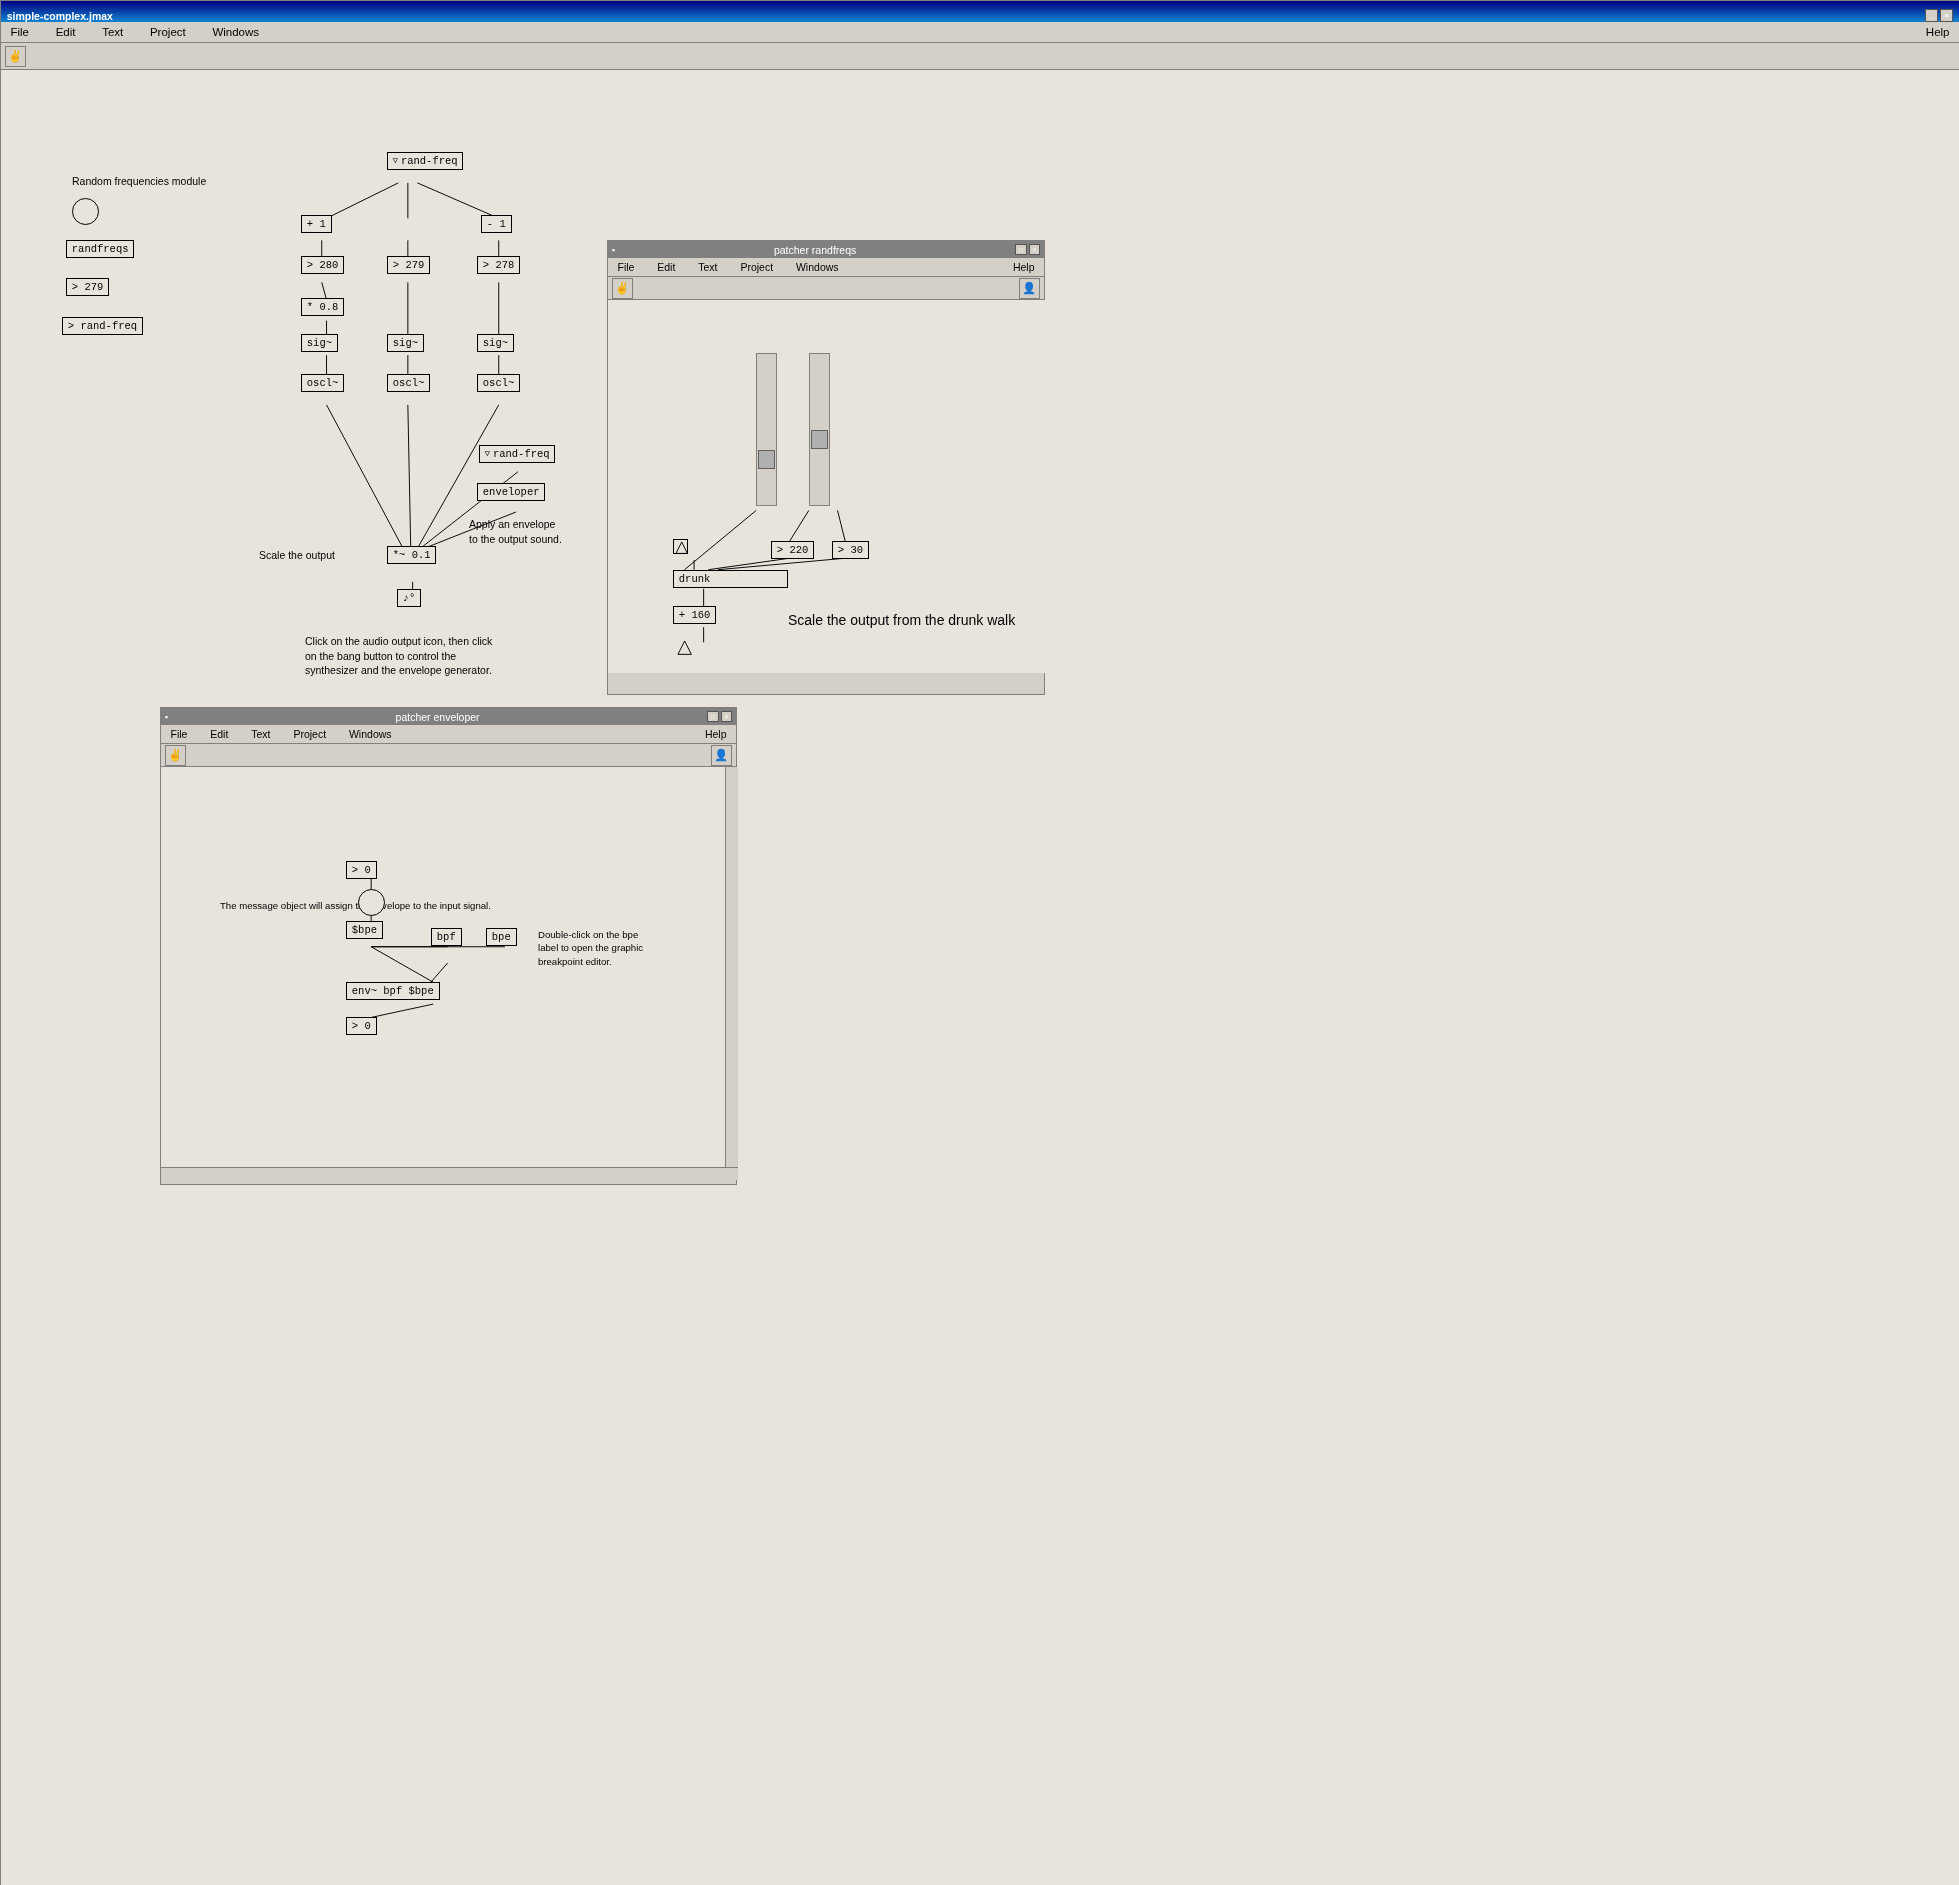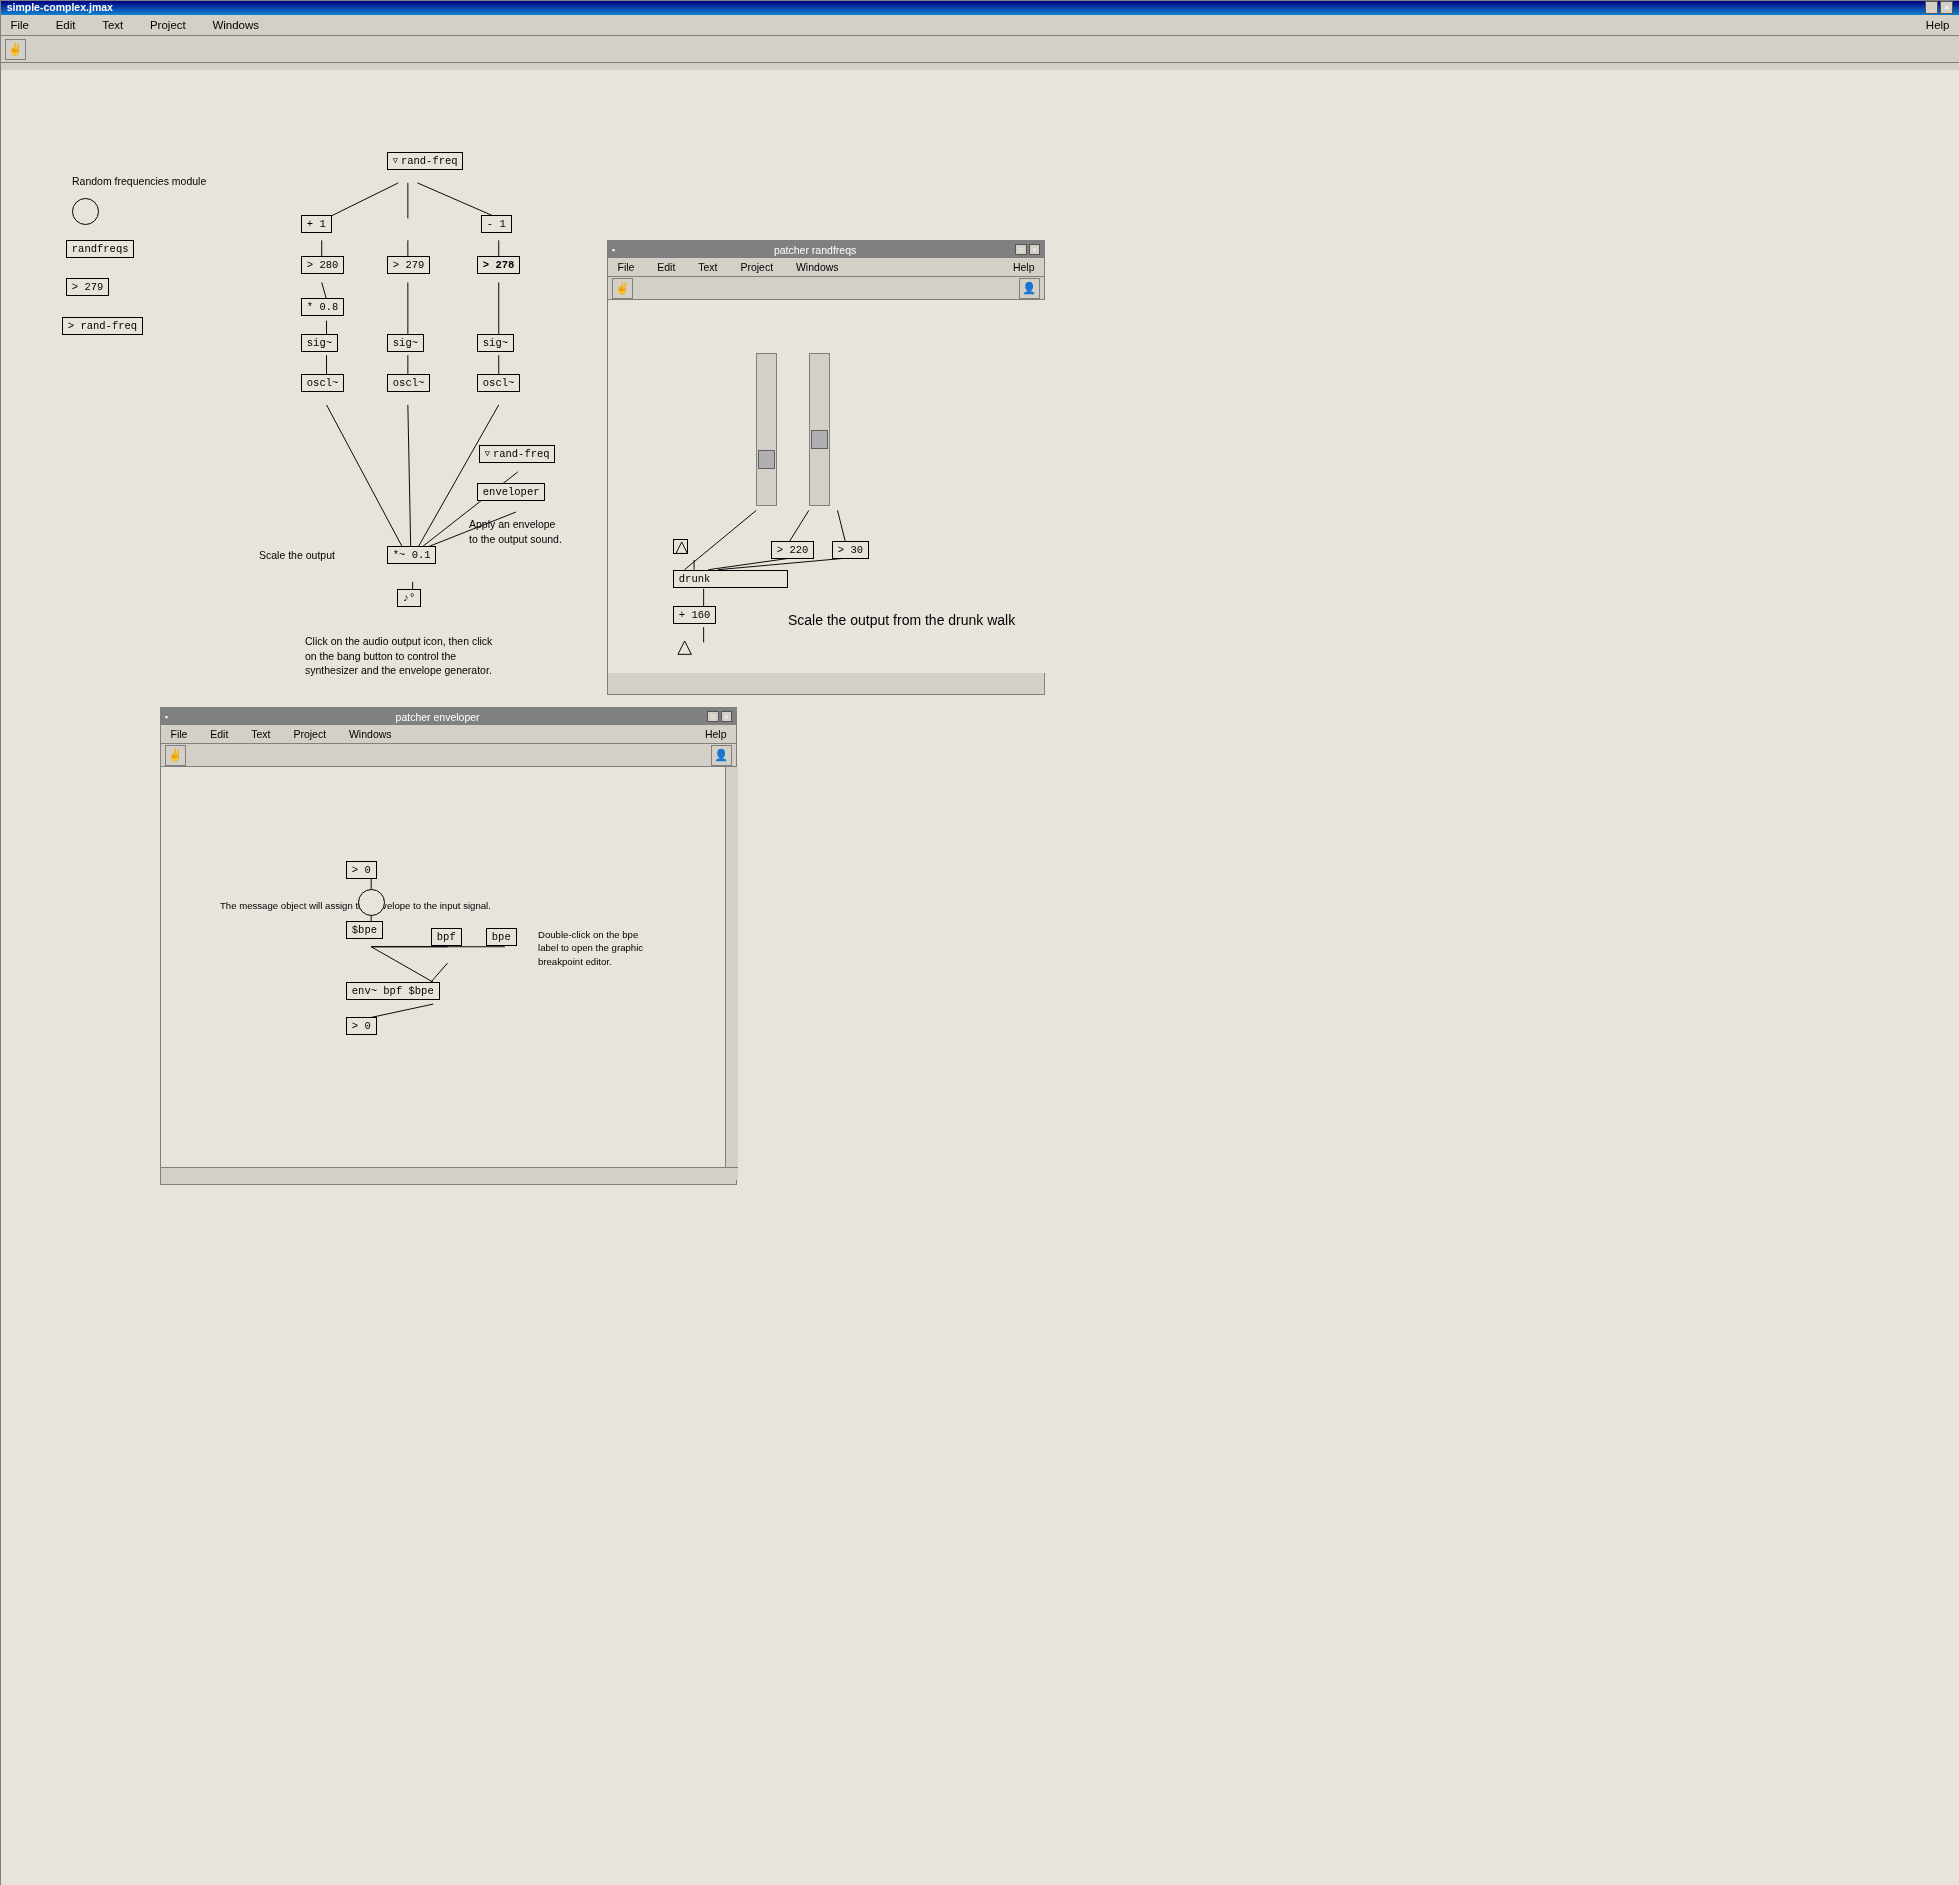--- a/index.html
+++ b/index.html
@@ -18,23 +18,23 @@
       top: 0; left: 0;
       width: 1960px;
       height: 1886px;
       background: #d4d0c8;
       border: 1.9px solid #808080;
     }
 
     .title-bar {
       background: linear-gradient(to bottom, #000080, #1084d0);
       color: white;
-      height: 14px;
-      display: flex;
-      align-items: flex-start;
+      height: 21px;
+      display: flex;
+      align-items: flex-end;
       justify-content: space-between;
       padding: 0 5.7px;
       font-size: 10.5px;
       font-weight: bold;
     }
     .title-bar-buttons {
       display: flex;
       gap: 1.9px;
     }
     .title-bar-btn {
@@ -302,21 +302,21 @@
     </div>
 
     <div class="patch-obj" style="left:300px; top:186px;">
       <span>&gt; 280</span>
     </div>
 
     <div class="patch-obj" style="left:386px; top:186px;">
       <span>&gt; 279</span>
     </div>
 
-    <div class="patch-obj" style="left:476px; top:186px;font-weight:bold;">
+    <div class="patch-obj" style="left:476px; top:186px;">
       <span>&gt; 278</span>
     </div>
 
     <div class="patch-obj" style="left:300px; top:228px;">
       <span>* 0.8</span>
     </div>
 
     <div class="patch-obj" style="left:300px; top:264px;">
       <span>sig~</span>
     </div>

